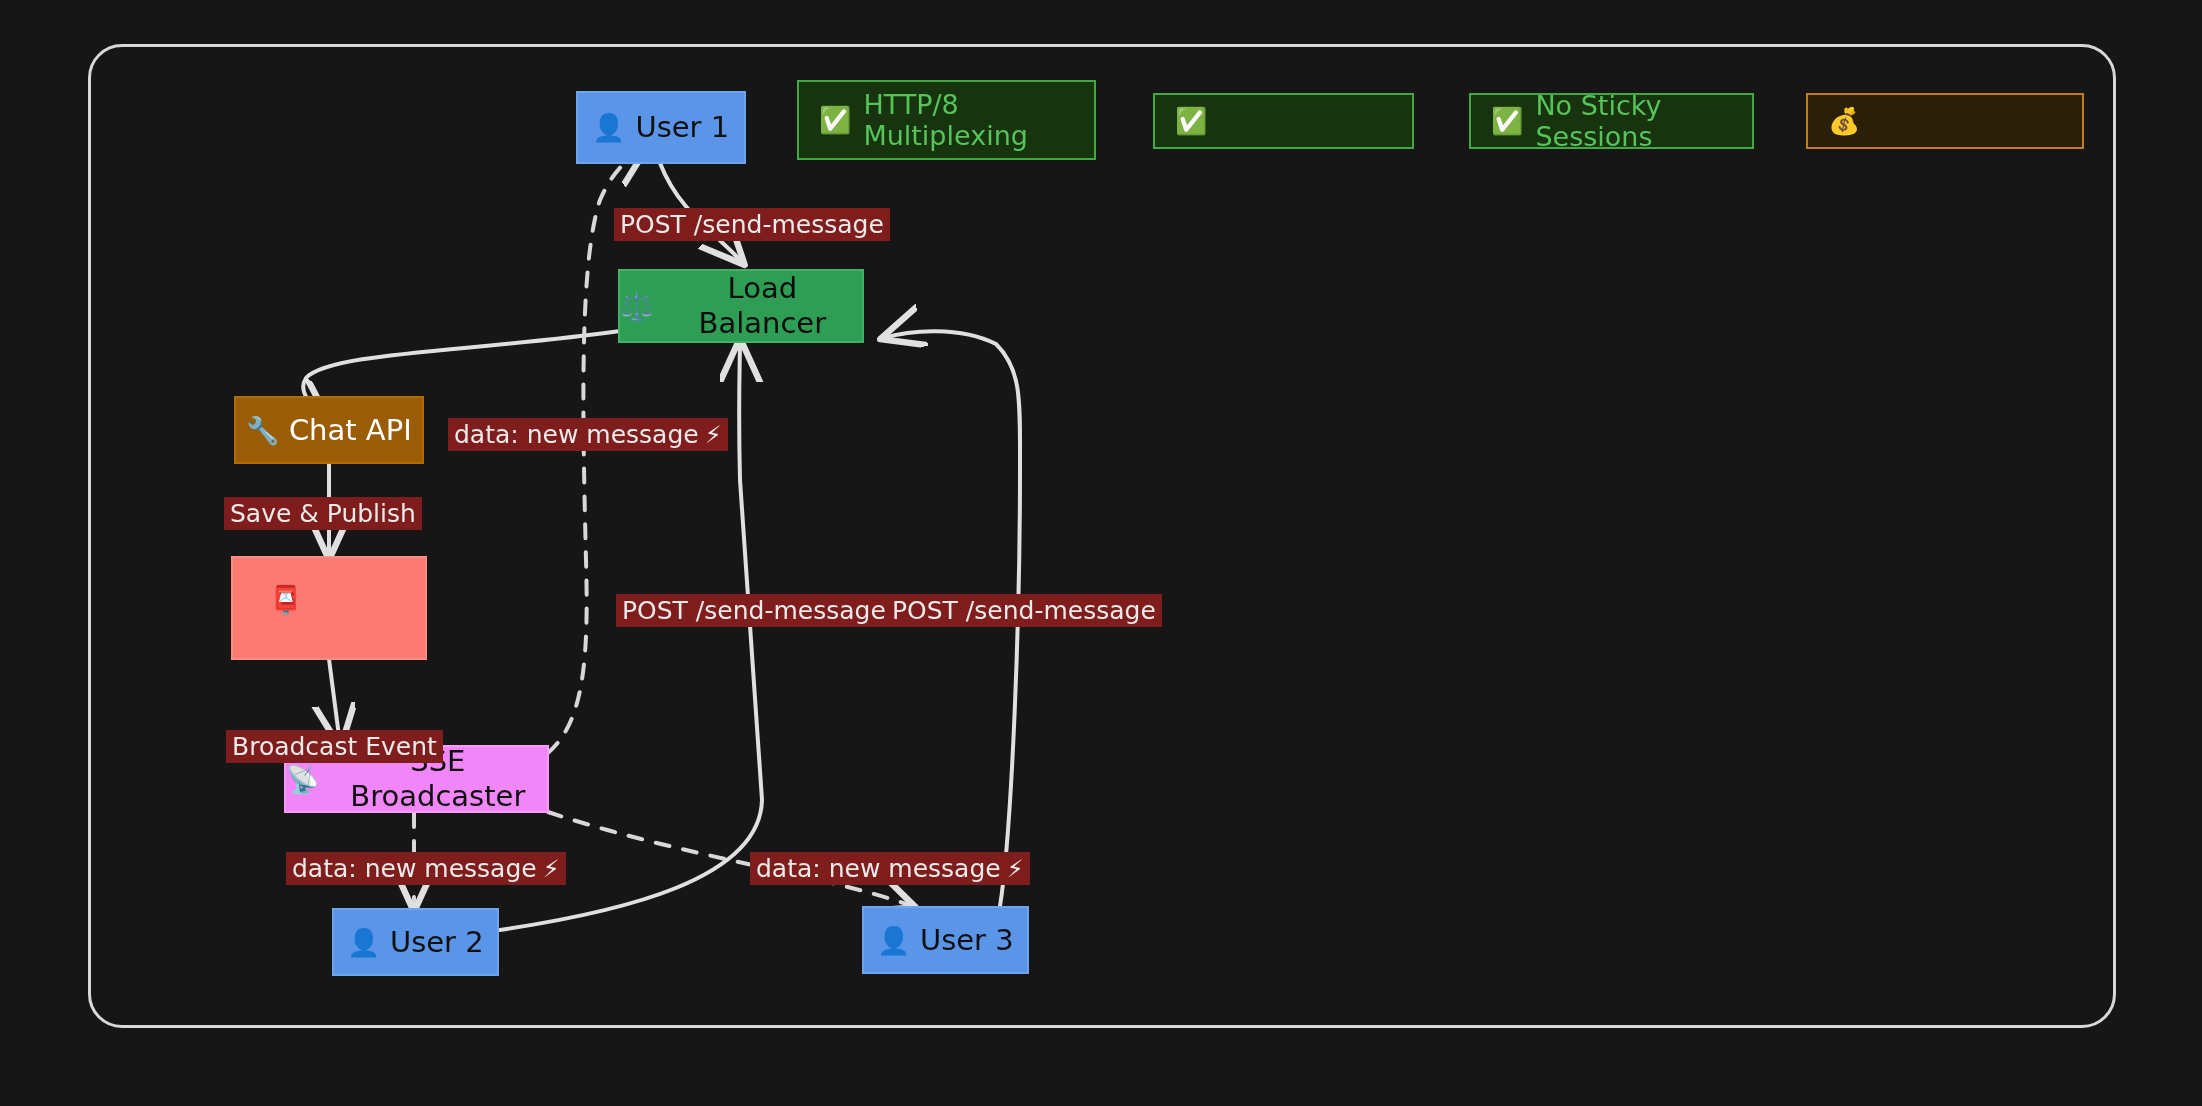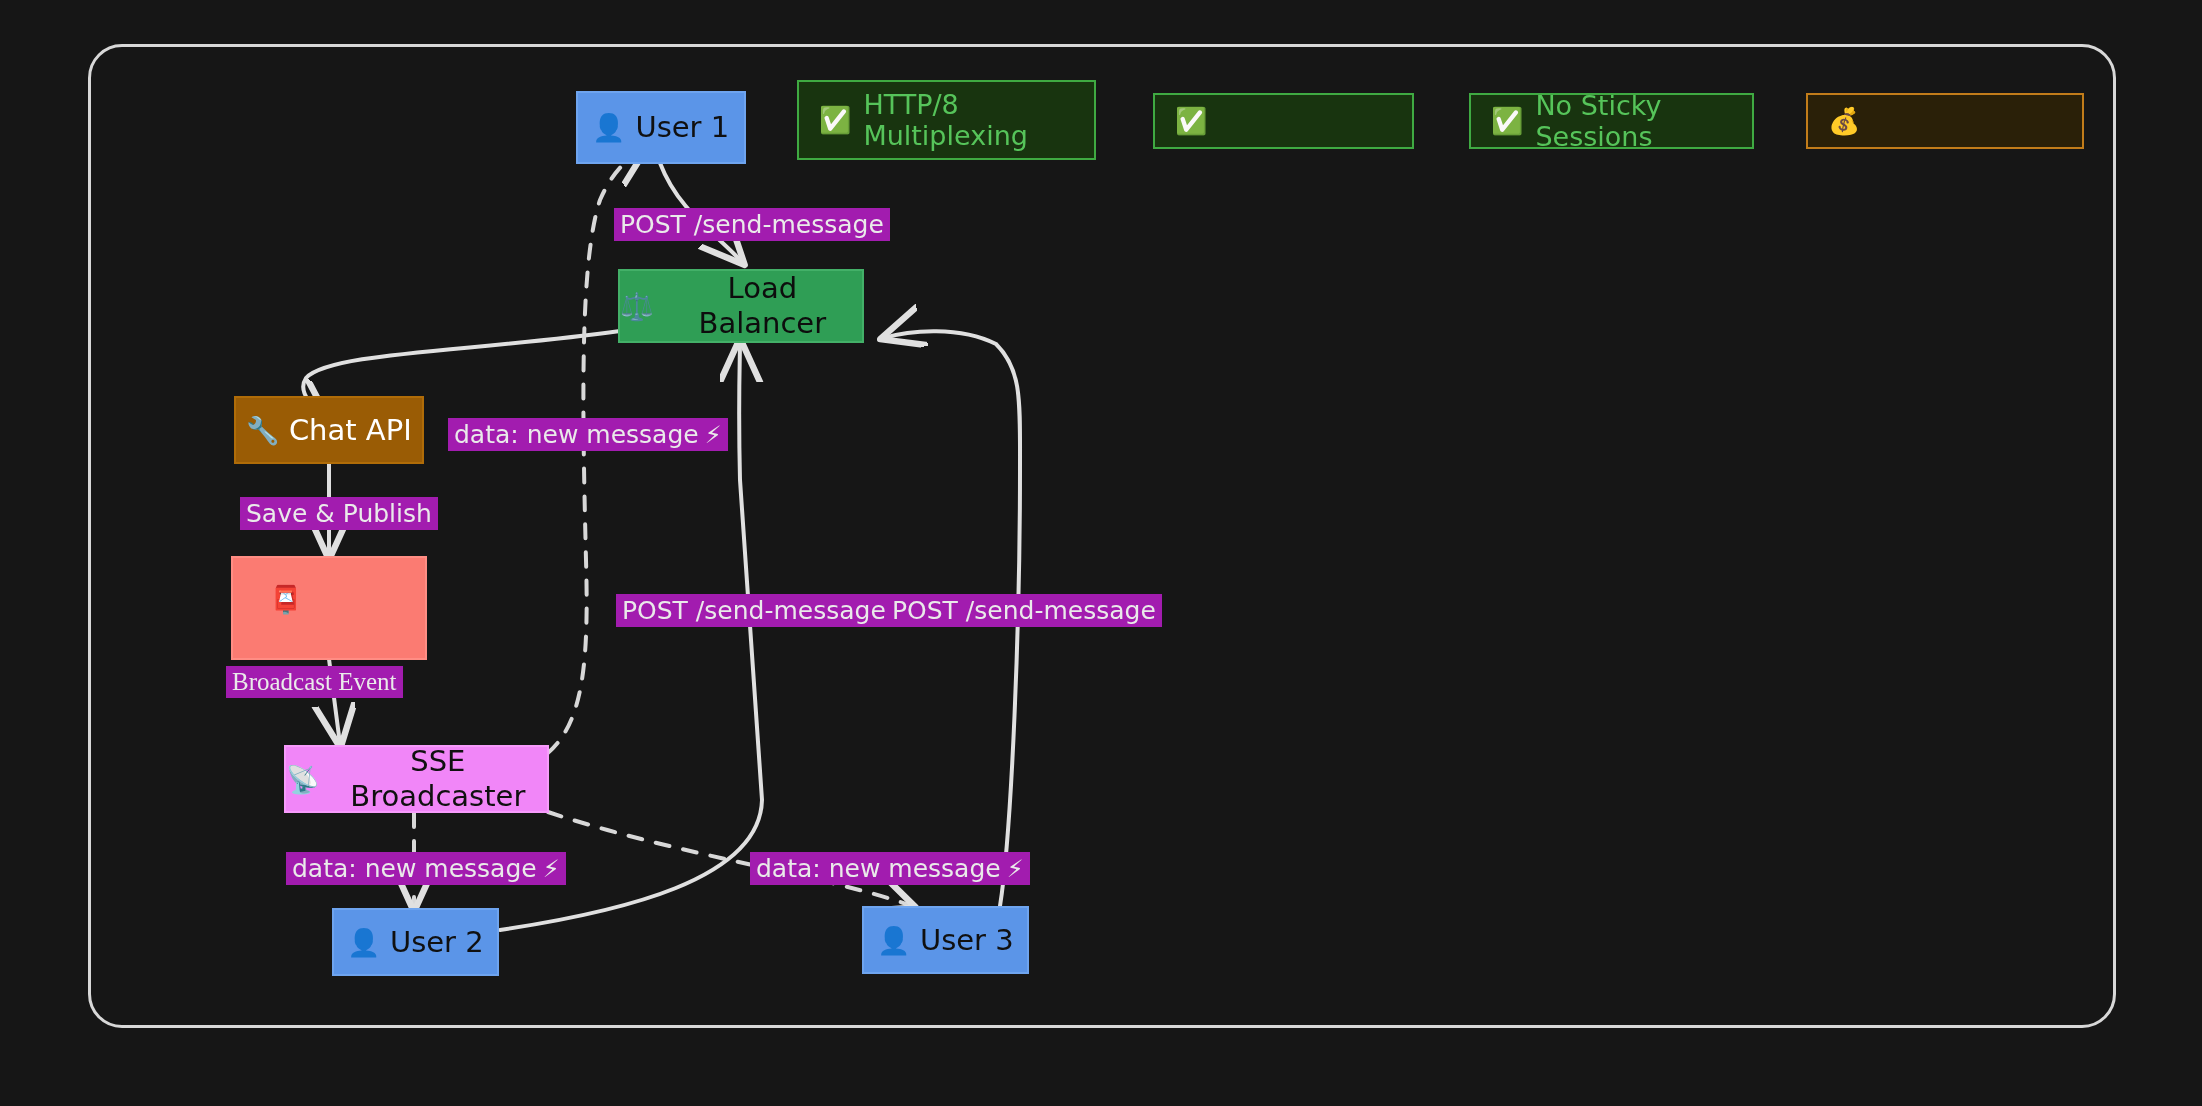--- a/index.html
+++ b/index.html
@@ -103,21 +103,21 @@
     background: #2a2008;
     border: 2px solid #c27c1a;
     color: #d68c24;
   }
   .edge-label {
     position: absolute;
     color: #eaeaea;
     font-size: 25px;
     font-family: "DejaVu Sans", sans-serif;
     white-space: nowrap;
-    background: #a21caf;
+    background: #7f1d1d;
     padding: 2px 6px;
   }
   .edge-label .emj { font-size: 24px; margin-left: 6px; }
 </style>
 </head>
 <body>
 
 <div id="stage">
 
   <div id="frame"></div>
@@ -195,25 +195,25 @@
   </div>
 
   <div class="edge-label" style="left:614px; top:208px;">
     <span>POST /send-message</span>
   </div>
 
   <div class="edge-label" style="left:448px; top:418px;">
     <span>data: new message</span><span class="emj">⚡</span>
   </div>
 
-  <div class="edge-label" style="left:240px; top:497px;text-align:center;">
+  <div class="edge-label" style="left:224px; top:497px;text-align:center;">
     <span>Save &amp; Publish</span>
   </div>
 
-  <div class="edge-label" style="left:226px; top:666px;font-family:Liberation Serif, serif;">
+  <div class="edge-label" style="left:226px; top:730px;">
     <span>Broadcast Event</span>
   </div>
 
   <div class="edge-label" style="left:616px; top:594px;">
     <span>POST /send-message</span>
   </div>
 
   <div class="edge-label" style="left:886px; top:594px;">
     <span>POST /send-message</span>
   </div>

